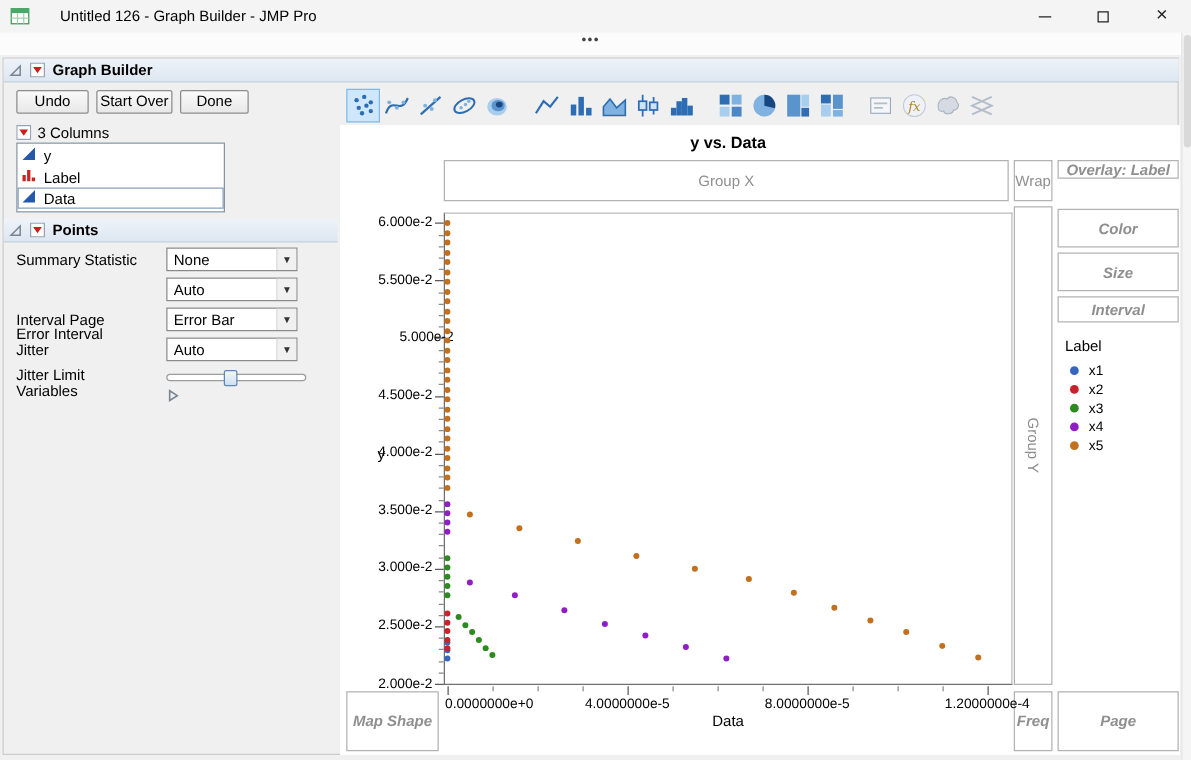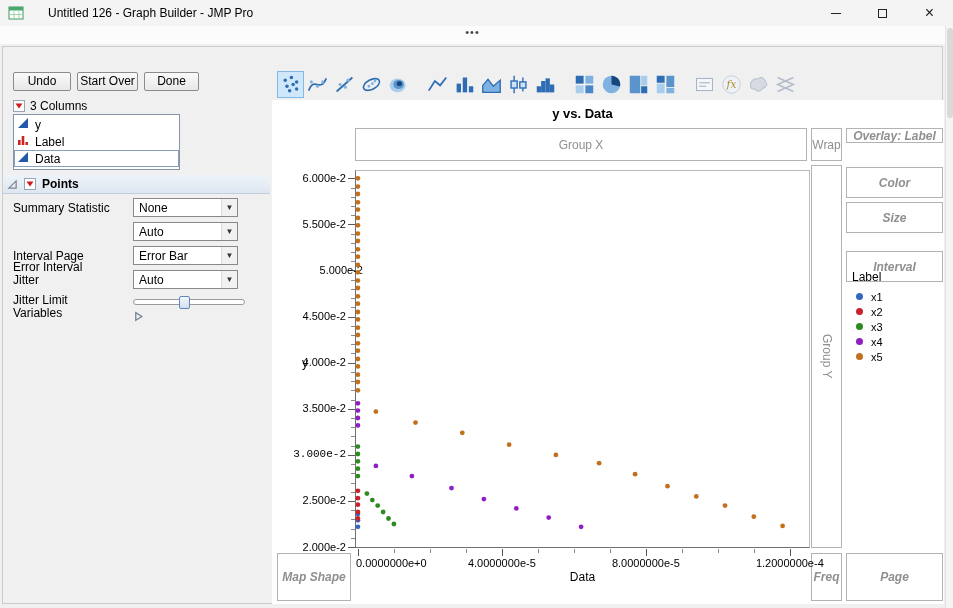--- a/index.html
+++ b/index.html
@@ -113,20 +113,34 @@
 
   <div class="menustrip"><span>•••</span></div>
 
   <div class="scrollbar">
       <div class="scroll-thumb"></div>
     </div>
 
   <div class="content-frame"></div>
   <div class="surface"></div>
 
+  <div class="section-header" style="left:3px;top:47px;width:940px;">
+    <span class="disclosure">
+      <svg width="11" height="11" viewBox="0 0 12 12">
+          <polygon points="2,10 10,10 10,2" fill="none" stroke="#7a8594" stroke-width="1.3"></polygon>
+        </svg>
+    </span>
+    <span class="redtri">
+      <svg width="12" height="12" viewBox="0 0 12 12">
+          <rect x="0.5" y="0.5" width="11" height="11" fill="#fff" stroke="#97a4b5"></rect>
+          <polygon points="2.5,3.5 9.5,3.5 6,8.5" fill="#cf1d1d"></polygon>
+        </svg>
+    </span>
+    <span class="section-title">Graph Builder</span>
+  </div>
 
   <button class="btn" style="left:13px;top:72px;width:58px;">Undo</button>
   <button class="btn" style="left:77px;top:72px;width:61px;">Start Over</button>
   <button class="btn" style="left:144px;top:72px;width:55px;">Done</button>
 
   <div class="toolbar" id="toolbar">
       <div class="tool-btn selected">
         <span class="tool-icon">
           <svg viewBox="0 0 24 24">
             <g fill="#2e6db4">
@@ -397,21 +411,21 @@
       </svg>
   </span>
 
   <div class="graph-title">y vs. Data</div>
 
   <div class="zone" style="left:355px;top:128px;width:452px;height:33px;">Group X</div>
   <div class="zone" style="left:811px;top:128px;width:31px;height:33px;">Wrap</div>
   <div class="zone strong" style="left:846px;top:128px;width:97px;height:15px;">Overlay: Label</div>
   <div class="zone strong" style="left:846px;top:167px;width:97px;height:31px;">Color</div>
   <div class="zone strong" style="left:846px;top:202px;width:97px;height:31px;">Size</div>
-  <div class="zone strong" style="left:846px;top:251px;width:97px;height:31px;">Interval</div>
+  <div class="zone strong" style="left:846px;top:237px;width:97px;height:21px;">Interval</div>
   <div class="zone vertical" style="left:811px;top:165px;width:31px;height:383px;">Group Y</div>
   <div class="zone strong" style="left:277px;top:553px;width:74px;height:48px;">Map Shape</div>
   <div class="zone strong" style="left:811px;top:553px;width:31px;height:48px;">Freq</div>
   <div class="zone strong" style="left:846px;top:553px;width:97px;height:48px;">Page</div>
 
   <div class="legend-title">Label</div>
   <div class="legend-items" id="legend-items">
       <div class="legend-item">
         <span class="legend-dot" style="background:#3566c0"></span>
         <span class="legend-label">x1</span>
@@ -444,21 +458,21 @@
     <div class="tick-label" style="left: 289px; top: 217.895px; width: 57px; text-align: right;">5.500e-2</div>
     <div class="tick" style="left: 348px; top: 270.493px; width: 7px; height: 1px;"></div>
     <div class="tick-label" style="left: 306px; top: 263.993px; width: 57px; text-align: right;">5.000e-2</div>
     <div class="tick" style="left: 348px; top: 316.59px; width: 7px; height: 1px;"></div>
     <div class="tick-label" style="left: 289px; top: 310.09px; width: 57px; text-align: right;">4.500e-2</div>
     <div class="tick" style="left: 348px; top: 362.688px; width: 7px; height: 1px;"></div>
     <div class="tick-label" style="left: 289px; top: 356.188px; width: 57px; text-align: right;">4.000e-2</div>
     <div class="tick" style="left: 348px; top: 408.785px; width: 7px; height: 1px;"></div>
     <div class="tick-label" style="left: 289px; top: 402.285px; width: 57px; text-align: right;">3.500e-2</div>
     <div class="tick" style="left: 348px; top: 454.883px; width: 7px; height: 1px;"></div>
-    <div class="tick-label" style="left: 289px; top: 448.383px; width: 57px; text-align: right; font-family: Liberation Mono, monospace;">3.000e-2</div>
+    <div class="tick-label" style="left: 289px; top: 448.383px; width: 57px; text-align: right;">3.000e-2</div>
     <div class="tick" style="left: 348px; top: 500.98px; width: 7px; height: 1px;"></div>
     <div class="tick-label" style="left: 289px; top: 494.48px; width: 57px; text-align: right;">2.500e-2</div>
     <div class="tick" style="left: 348px; top: 547.078px; width: 7px; height: 1px;"></div>
     <div class="tick-label" style="left: 289px; top: 540.578px; width: 57px; text-align: right;">2.000e-2</div>
     <div class="tick minor" style="left: 351px; top: 537.859px; width: 4px; height: 1px;"></div>
     <div class="tick minor" style="left: 351px; top: 528.639px; width: 4px; height: 1px;"></div>
     <div class="tick minor" style="left: 351px; top: 519.42px; width: 4px; height: 1px;"></div>
     <div class="tick minor" style="left: 351px; top: 510.2px; width: 4px; height: 1px;"></div>
     <div class="tick minor" style="left: 351px; top: 491.761px; width: 4px; height: 1px;"></div>
     <div class="tick minor" style="left: 351px; top: 482.541px; width: 4px; height: 1px;"></div>

